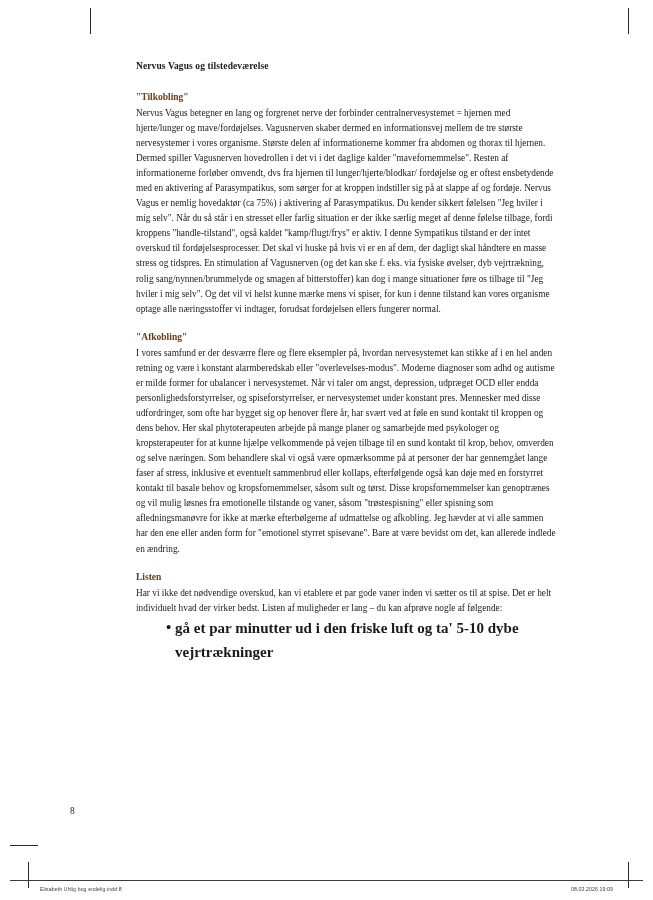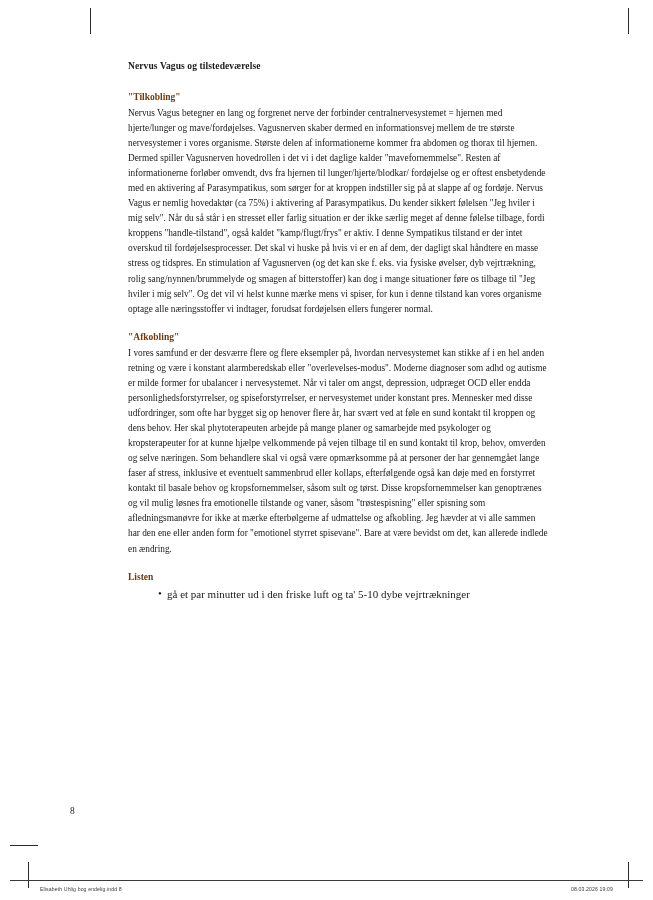--- a/index.html
+++ b/index.html
@@ -37,21 +37,21 @@
     position: absolute;
     left: 10px;
     right: 10px;
     top: 880px;
     height: 1px;
     background: #3a3a3a;
   }
 
   .content {
     position: absolute;
-    left: 128px;
+    left: 136px;
     top: 60px;
     width: 420px;
   }
 
   .doc-title {
     font-weight: bold;
     font-size: 9.5px;
     line-height: 1.45;
     margin: 0 0 16px 0;
     letter-spacing: 0.1px;
@@ -76,24 +76,25 @@
   .block-gap {
     height: 13px;
   }
 
   .bullet-list {
     margin: 0;
     padding: 0 0 0 30px;
     list-style: none;
   }
   .bullet-list li {
-    font-size: 11px;
+    font-size: 15px;
     line-height: 1.62;
     position: relative;
     padding-left: 9px;
+    font-weight: bold;
   }
   .bullet-list li::before {
     content: "•";
     position: absolute;
     left: 0;
     top: -0.5px;
   }
 
   .folio {
     position: absolute;
@@ -146,20 +147,21 @@
     <p class="para">Nervus Vagus betegner en lang og forgrenet nerve der forbinder centralnervesystemet = hjernen med hjerte/lunger og mave/fordøjelses. Vagusnerven skaber dermed en informationsvej mellem de tre største nervesystemer i vores organisme. Største delen af informationerne kommer fra abdomen og thorax til hjernen. Dermed spiller Vagusnerven hovedrollen i det vi i det daglige kalder "mavefornemmelse". Resten af informationerne forløber omvendt, dvs fra hjernen til lunger/hjerte/blodkar/ fordøjelse og er oftest ensbetydende med en aktivering af Parasympatikus, som sørger for at kroppen indstiller sig på at slappe af og fordøje. Nervus Vagus er nemlig hovedaktør (ca 75%) i aktivering af Parasympatikus. Du kender sikkert følelsen "Jeg hviler i mig selv". Når du så står i en stresset eller farlig situation er der ikke særlig meget af denne følelse tilbage, fordi kroppens "handle-tilstand", også kaldet "kamp/flugt/frys" er aktiv. I denne Sympatikus tilstand er der intet overskud til fordøjelsesprocesser. Det skal vi huske på hvis vi er en af dem, der dagligt skal håndtere en masse stress og tidspres. En stimulation af Vagusnerven (og det kan ske f. eks. via fysiske øvelser, dyb vejrtrækning, rolig sang/nynnen/brummelyde og smagen af bitterstoffer) kan dog i mange situationer føre os tilbage til "Jeg hviler i mig selv". Og det vil vi helst kunne mærke mens vi spiser, for kun i denne tilstand kan vores organisme optage alle næringsstoffer vi indtager, forudsat fordøjelsen ellers fungerer normal.</p>
 
     <div class="block-gap"></div>
 
     <p class="section-head">"Afkobling"</p>
     <p class="para">I vores samfund er der desværre flere og flere eksempler på, hvordan nervesystemet kan stikke af i en hel anden retning og være i konstant alarmberedskab eller "overlevelses-modus". Moderne diagnoser som adhd og autisme er milde former for ubalancer i nervesystemet. Når vi taler om angst, depression, udpræget OCD eller endda personlighedsforstyrrelser, og spiseforstyrrelser, er nervesystemet under konstant pres. Mennesker med disse udfordringer, som ofte har bygget sig op henover flere år, har svært ved at føle en sund kontakt til kroppen og dens behov. Her skal phytoterapeuten arbejde på mange planer og samarbejde med psykologer og kropsterapeuter for at kunne hjælpe velkommende på vejen tilbage til en sund kontakt til krop, behov, omverden og selve næringen. Som behandlere skal vi også være opmærksomme på at personer der har gennemgået lange faser af stress, inklusive et eventuelt sammenbrud eller kollaps, efterfølgende også kan døje med en forstyrret kontakt til basale behov og kropsfornemmelser, såsom sult og tørst. Disse kropsfornemmelser kan genoptrænes og vil mulig løsnes fra emotionelle tilstande og vaner, såsom "trøstespisning" eller spisning som afledningsmanøvre for ikke at mærke efterbølgerne af udmattelse og afkobling. Jeg hævder at vi alle sammen har den ene eller anden form for "emotionel styrret spisevane". Bare at være bevidst om det, kan allerede indlede en ændring.</p>
 
     <div class="block-gap"></div>
 
     <p class="section-head">Listen</p>
+    <p class="para">Har vi ikke det nødvendige overskud, kan vi etablere et par gode vaner inden vi sætter os til at spise. Det er helt individuelt hvad der virker bedst. Listen af muligheder er lang – du kan afprøve nogle af følgende:</p>
 
     <ul class="bullet-list">
       <li>gå et par minutter ud i den friske luft og ta' 5-10 dybe vejrtrækninger</li>
     </ul>
 
   </div>
 
   <div class="folio">8</div>
 
   <div class="footer-bar">

